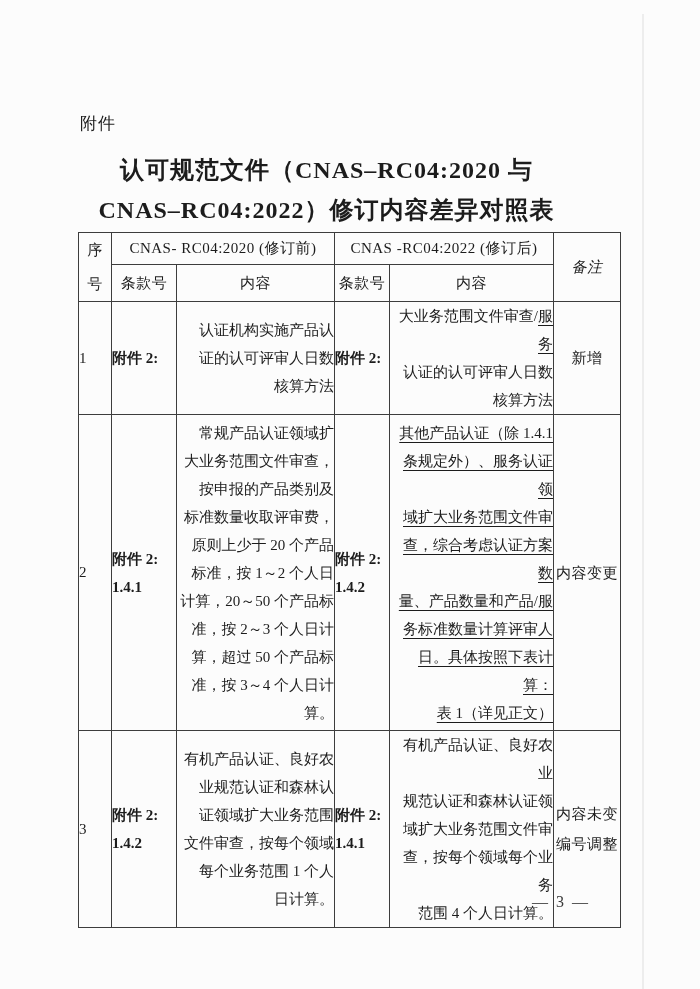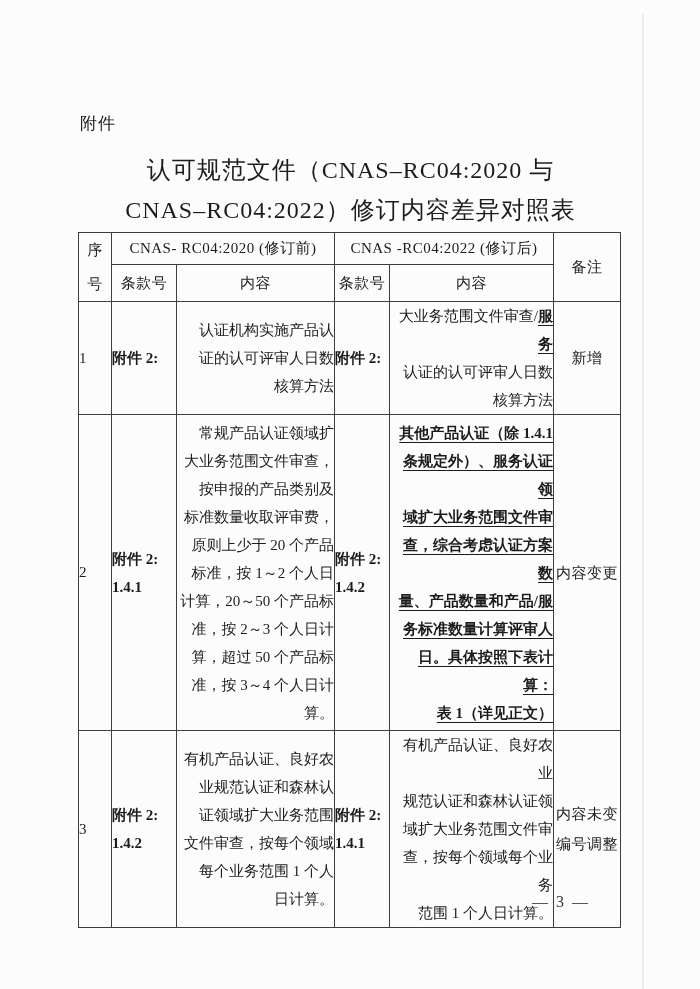--- a/index.html
+++ b/index.html
@@ -13,43 +13,43 @@
   .scan-line {
     position:absolute; left:642px; top:14px; width:2px; height:975px;
     background:#ededed;
   }
   .attachment {
     position:absolute; left:80px; top:112px;
     font-size:17px; letter-spacing:1px;
   }
   .doc-title {
     position:absolute; left:0; top:150px; width:653px;
-    text-align:center; font-size:24px; font-weight:normal;
-    line-height:40px; letter-spacing:1px; white-space:pre-line;margin-left:24px;
+    text-align:center; font-size:24px; font-weight:bold;
+    line-height:40px; letter-spacing:1px; white-space:pre-line;
   }
   table.cmp {
     position:absolute; left:78px; top:232px;
     border-collapse:collapse; table-layout:fixed; width:542px;
     background:transparent;
   }
   table.cmp td {
     border:1.5px solid #3d3d3d;
     font-size:15px; padding:0; vertical-align:middle;
     overflow:hidden;
   }
   .pre { white-space:pre-line; }
   .hdr { text-align:center; font-size:15px; letter-spacing:0.5px; }
   .hdr-span { font-size:14.5px; }
   .seqhdr { line-height:34px; font-size:15px; }
-  .remarkhdr { vertical-align:top; padding-top:7px; }
+  .remarkhdr { vertical-align:top; padding-top:7px;font-style:italic; }
   .c-seq { text-align:left; padding-left:8px; font-size:15px; }
   .c-clause { text-align:left; padding-left:7px; font-size:14.5px; line-height:28px;font-weight:bold; }
   .c-content { text-align:right; padding:2px 4px; font-size:14px; line-height:28px; letter-spacing:0; }
   .c-remark { text-align:center; font-size:15px; line-height:30px; letter-spacing:0.5px; }
-  .u { text-decoration:underline; text-underline-offset:4px; text-decoration-thickness:1px;font-weight:bold; }
+  .u { text-decoration:underline; text-underline-offset:4px; text-decoration-thickness:1px; }
   tr.h1 { height:30px; } tr.h2 { height:34px; }
   tr.r1 { height:96px; } tr.r2 { height:316px; } tr.r3 { height:186px; }
   .pageno {
     position:absolute; left:532px; top:893px;
     font-size:16px; letter-spacing:2px; color:#3a3a3a;
   }
 </style>
 </head>
 <body>
 
@@ -135,21 +135,21 @@
 证领域扩大业务范围
 文件审查，按每个领域
 每个业务范围 1 个人
 日计算。</span></td>
         <td class="c-clause"><span class="pre">附件 2:
 1.4.1</span></td>
         <td class="c-content"><span class="pre">有机产品认证、良好农业
 规范认证和森林认证领
 域扩大业务范围文件审
 查，按每个领域每个业务
-范围 1 个人日计算。</span><span class="pre u"></span><span class="pre"></span></td>
+范围 4 个人日计算。</span><span class="pre u"></span><span class="pre"></span></td>
         <td class="c-remark"><span class="pre">内容未变
 编号调整</span></td>
       </tr>
     </tbody>
   </table>
 
   <div class="pageno">— 3 —</div>
 </div>
 
 </body></html>

